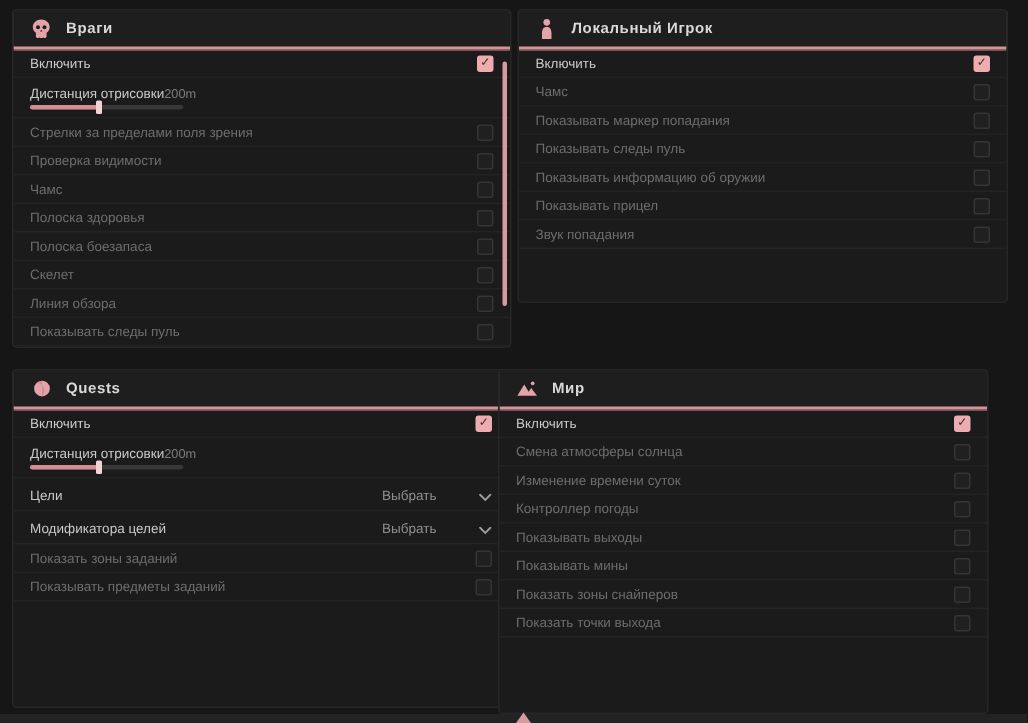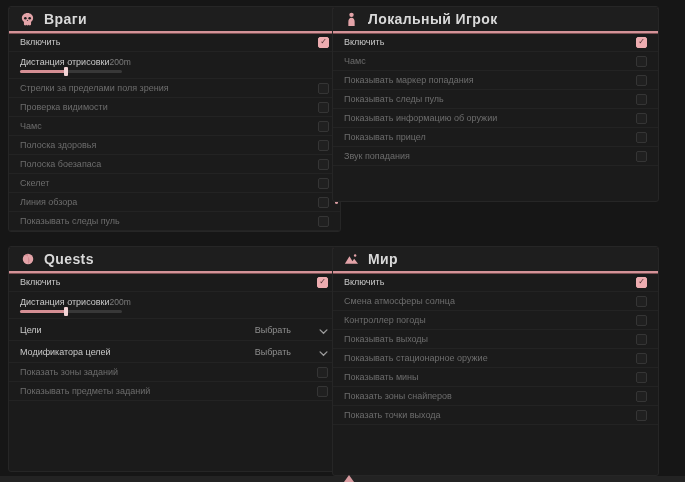--- a/index.html
+++ b/index.html
@@ -7,31 +7,31 @@
     width:685px;height:482px;position:relative;overflow:hidden;
     background:#161616;
     font-family:"Liberation Sans","DejaVu Sans",sans-serif;
     -webkit-font-smoothing:antialiased;
   }
   .panel{
     position:absolute;background:#1b1b1b;border:1px solid #262626;
     border-radius:3px;overflow:hidden;box-sizing:border-box;
   }
   #panel-enemies{left:8px;top:6px;width:333px;height:226px}
-  #panel-local{left:332px;top:6px;width:327px;height:196px}
+  #panel-local{left:345px;top:6px;width:327px;height:196px}
   #panel-quests{left:8px;top:246px;width:332px;height:226px}
   #panel-world{left:332px;top:246px;width:327px;height:230px}
 
   .panel-header{
     height:24px;display:flex;align-items:center;gap:9px;padding:0 11px;
     background:#1e1e1e;border-bottom:2px solid #d49398;
     box-shadow:0 1px 0 #7c4f52;
   }
   .panel-header .hicon{width:15px;height:15px;flex:0 0 auto;display:flex;align-items:center;justify-content:center}
-  .panel-title{font-size:14px;font-weight:bold;color:#d9d9d9;letter-spacing:.4px}
+  .panel-title{font-size:10px;font-weight:bold;color:#d9d9d9;letter-spacing:.4px}
 
   .panel-body{position:relative}
   .row{
     display:flex;justify-content:space-between;align-items:center;
     min-height:19px;padding:0 11px;border-bottom:1px solid #232323;
     font-size:9px;box-sizing:border-box;
   }
   .row.slider{flex-direction:column;align-items:flex-start;justify-content:center;min-height:27px;padding-top:3px;padding-bottom:4px}
   .row.dropdown{min-height:22px}
   .line{display:flex;justify-content:space-between;align-items:center}
@@ -242,29 +242,29 @@
   <div class="panel-body">
       <div class="row checkbox">
         <span class="lbl bright">Включить</span>
         <span class="cb on">✓</span>
       </div>
       <div class="row checkbox">
         <span class="lbl">Смена атмосферы солнца</span>
         <span class="cb"></span>
       </div>
       <div class="row checkbox">
+        <span class="lbl">Изменение времени суток</span>
+        <span class="cb"></span>
+      </div>
+      <div class="row checkbox">
         <span class="lbl">Контроллер погоды</span>
         <span class="cb"></span>
       </div>
       <div class="row checkbox">
         <span class="lbl">Показывать выходы</span>
-        <span class="cb"></span>
-      </div>
-      <div class="row checkbox">
-        <span class="lbl">Показывать стационарное оружие</span>
         <span class="cb"></span>
       </div>
       <div class="row checkbox">
         <span class="lbl">Показывать мины</span>
         <span class="cb"></span>
       </div>
       <div class="row checkbox">
         <span class="lbl">Показать зоны снайперов</span>
         <span class="cb"></span>
       </div>

